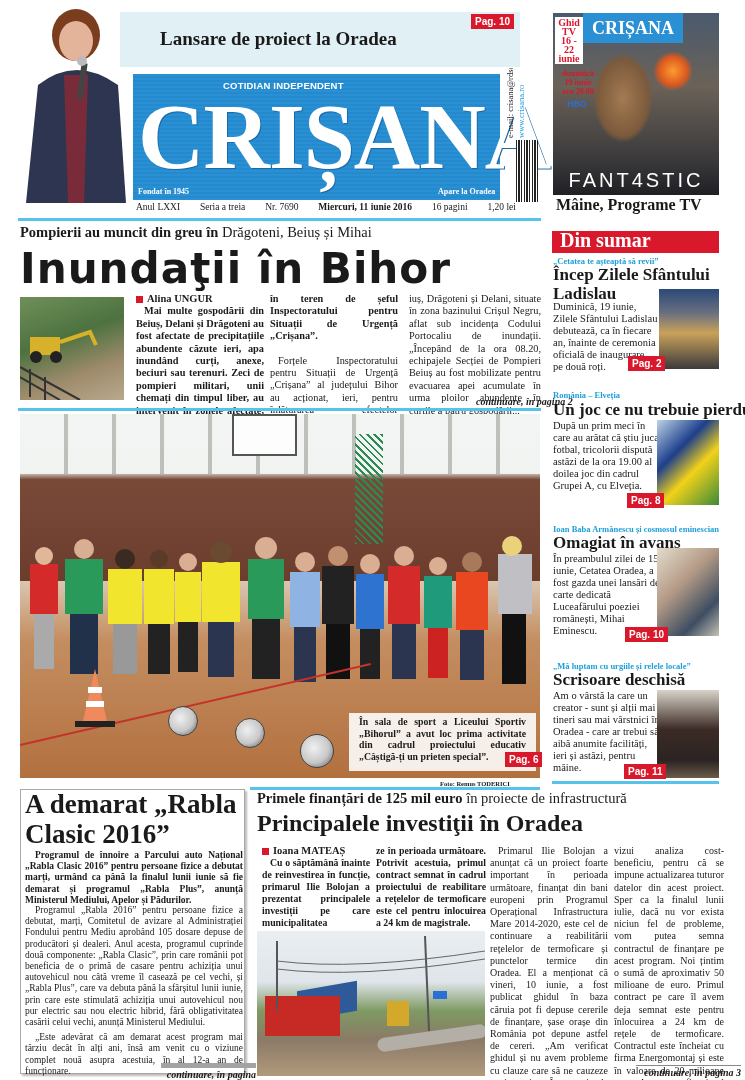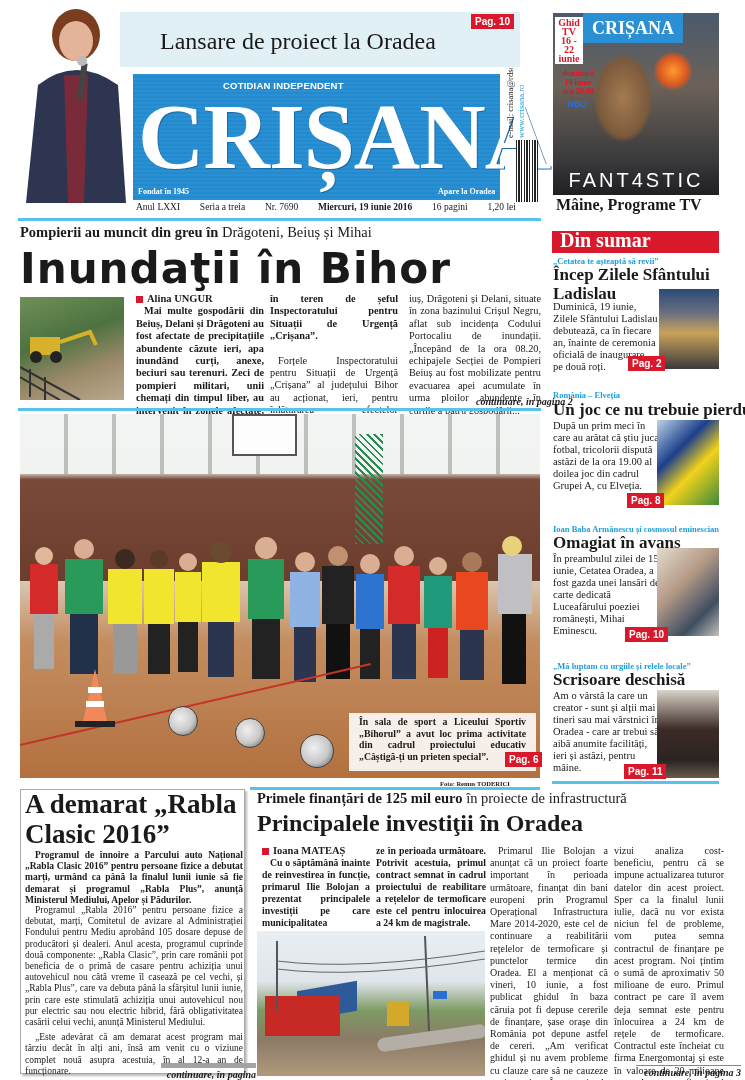--- a/index.html
+++ b/index.html
@@ -6,21 +6,21 @@
   body { width: 745px; height: 1080px; background: #fff; font-family: "Liberation Serif", serif; color: #1a1a1a; position: relative; overflow: hidden; }
   .abs { position: absolute; }
   .pag { background: #d9182b; color: #fff; font-family: "Liberation Sans", sans-serif; font-weight: bold; font-size: 10px; padding: 2px 4px; display: inline-block; }
   .rule { position: absolute; height: 3px; background: #58c3ea; }
   .serif-body { font-family: "Liberation Serif", serif; font-size: 10.3px; line-height: 12.4px; text-align: justify; hyphens: auto; }
   .byline-sq { display: inline-block; width: 7px; height: 7px; background: #d9182b; margin-right: 4px; vertical-align: middle; }
   .cont { font-style: italic; font-weight: bold; font-size: 10px; text-align: right; margin-left: 16px; }
 
   
   #top-banner { left: 120px; top: 12px; width: 400px; height: 55px; background: #e1f0f5; }
-  #top-banner-title { left: 160px; top: 28px; font-size: 24px; font-weight: normal; color: #1a1a1a; white-space: nowrap; }
+  #top-banner-title { left: 160px; top: 28px; font-size: 19px; font-weight: bold; color: #1a1a1a; white-space: nowrap; }
   #top-pag { left: 471px; top: 14px; }
   #woman-photo { left: 18px; top: 5px; width: 112px; height: 200px; }
   #masthead { left: 133px; top: 74px; width: 367px; height: 126px; background: repeating-linear-gradient(180deg, #2b8fd4 0px, #2b8fd4 2px, #248ace 2px, #248ace 4px); }
   #masthead-tagline { left: 223px; top: 80px; color: #fff; font-family: "Liberation Sans", sans-serif; font-size: 9.5px; font-weight: bold; letter-spacing: 0.2px; }
   #masthead-title { left: 138px; top: 86px; width: 360px; color: #fff; font-size: 92px; font-weight: bold; line-height: 100px; letter-spacing: -1px; text-align: center; transform: scaleY(1.02); text-shadow: 1px 1px 0 #1b6aa8; }
   #masthead-founded { left: 138px; top: 187px; color: #fff; font-size: 8px; font-weight: bold; }
   #masthead-appears { left: 438px; top: 187px; color: #fff; font-size: 8px; font-weight: bold; }
   #dateline { left: 136px; top: 202px; width: 380px; font-size: 9.5px; display: flex; justify-content: space-between; white-space: nowrap; }
   #dateline .date { font-weight: bold; }
   #side-contact { left: 504px; top: 68px; width: 40px; height: 110px; }
@@ -143,21 +143,21 @@
     <text transform="translate(9 70) rotate(-90)" font-family="Liberation Serif, serif" font-size="8.5" fill="#222">e-mail: crisana@rdsor.ro</text>
     <text transform="translate(20 70) rotate(-90)" font-family="Liberation Serif, serif" font-size="8.5" fill="#1e9fdb">www.crisana.ro</text>
   </svg>
 </div>
 <div class="abs" id="barcode"></div>
 
 <div class="abs" id="dateline">
   <span>Anul LXXI</span>
   <span>Seria a treia</span>
   <span>Nr. 7690</span>
-  <span class="date">Miercuri, 19 iunie 2016</span>
+  <span class="date">Miercuri, 11 iunie 2016</span>
   <span>16 pagini</span>
   <span>1,20 lei</span>
 </div>
 
 <div class="abs" id="tv-cover">
   <div class="abs" id="tv-cover-thing"></div>
   <div class="abs" id="tv-cover-fire"></div>
   <div class="abs" id="tv-cover-logo">CRIȘANA</div>
   <div class="abs" id="tv-cover-guide" style="width:28px;">Ghid TV 16 - 22 iunie</div>
   <div class="abs" id="tv-cover-when" style="width:34px;">duminică 19 iunie ora 20.00</div>

